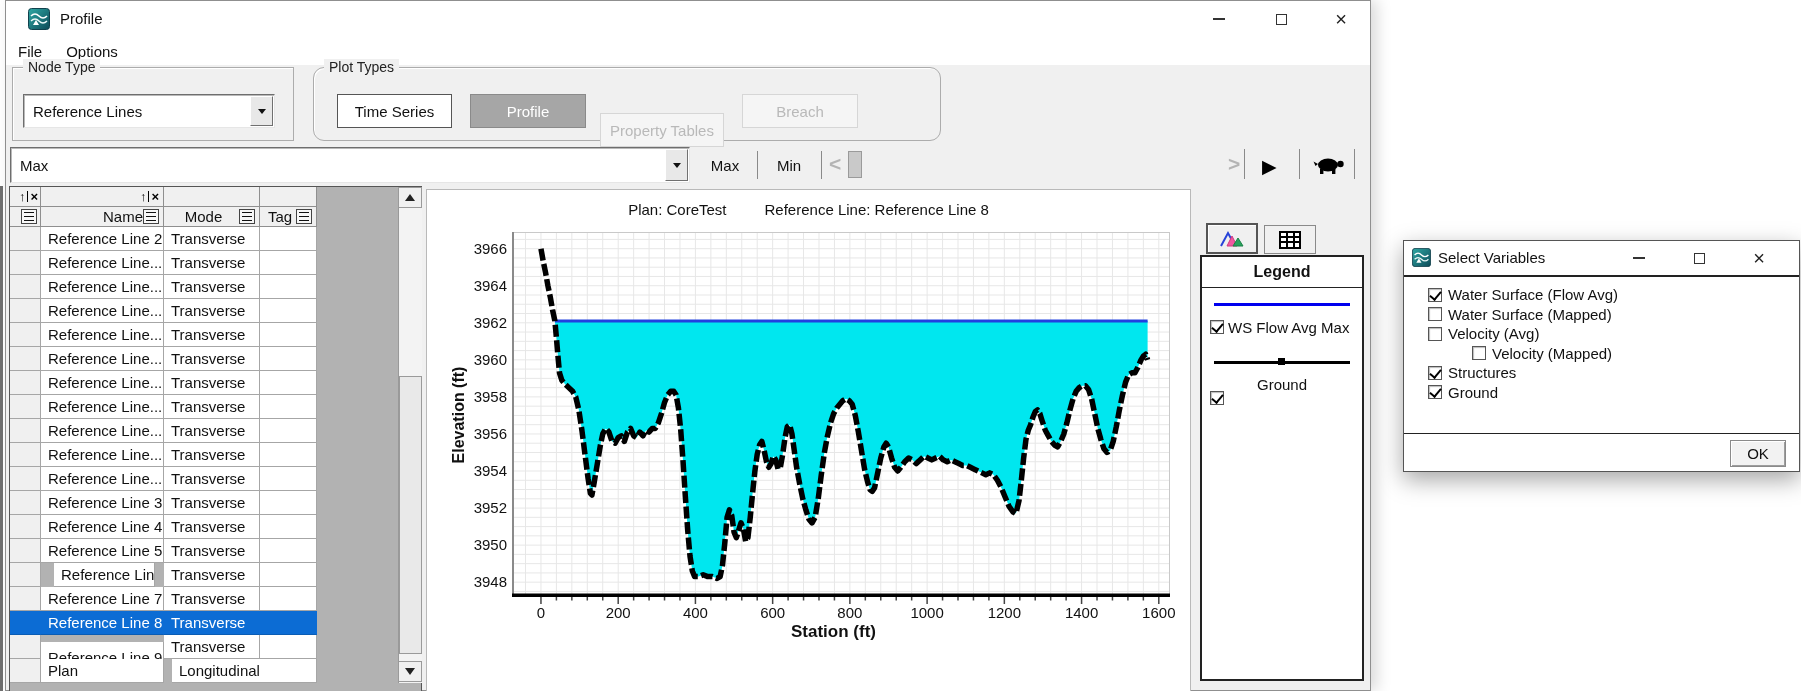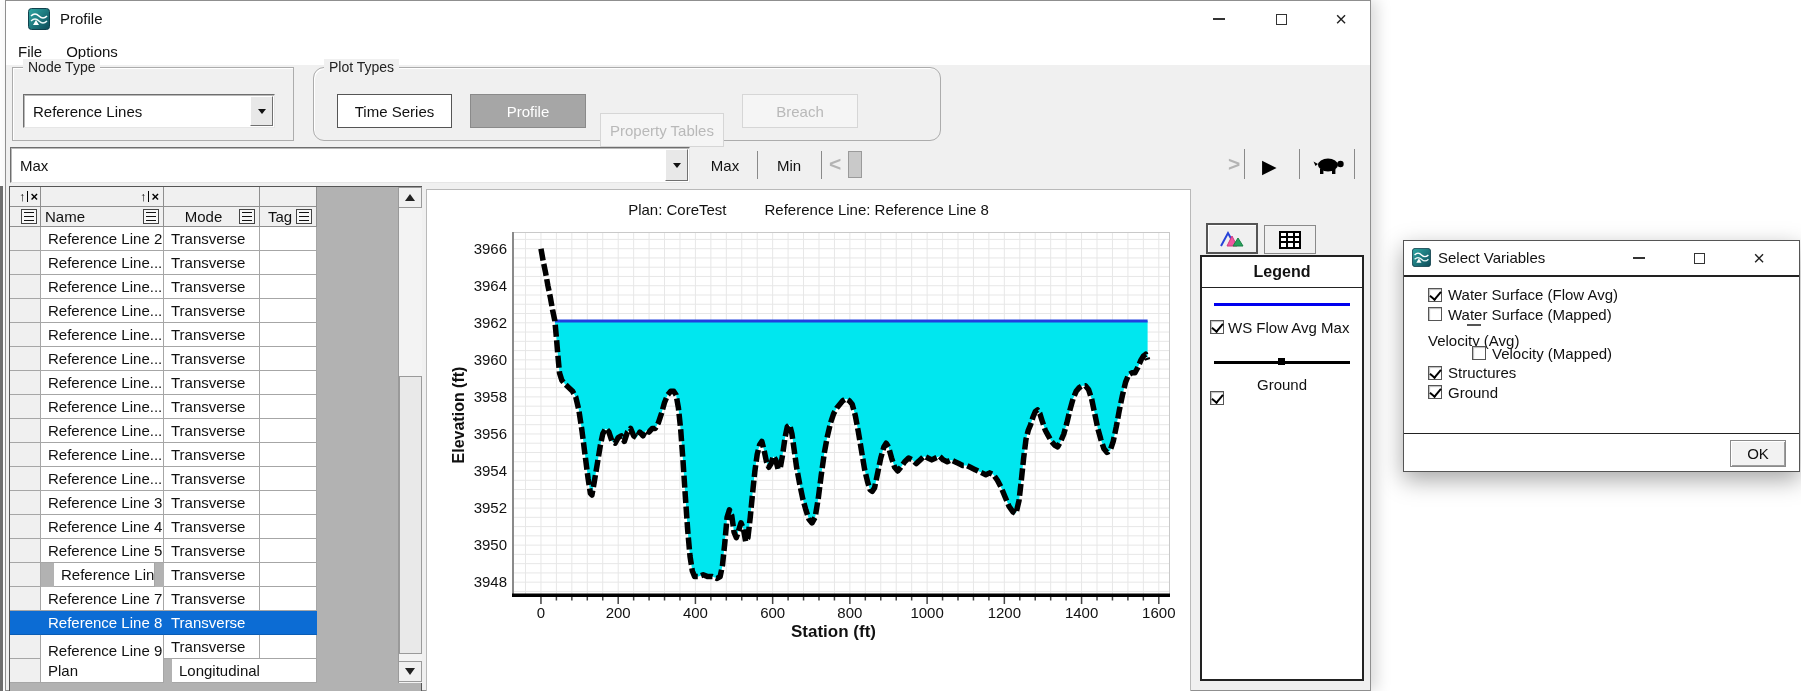--- a/index.html
+++ b/index.html
@@ -180,21 +180,21 @@
             <span>×</span>
           </span>
       </div>
       <div class="abs hdr-cell" style="left:154px;top:0;width:96px;height:20px;"></div>
       <div class="abs hdr-cell" style="left:250px;top:0;width:57px;height:20px;"></div>
 
       <div class="abs hdr-cell" style="left:0;top:20px;width:31px;height:20px;justify-content:flex-end;padding-right:3px;">
         <span class="sort-icon"></span>
       </div>
       <div class="abs hdr-cell" style="left:31px;top:20px;width:123px;height:20px;padding:0 4px;justify-content:space-between;box-sizing:border-box;">
-        <span style="flex:1;text-align:left;">Name</span>
+        <span style="flex:1;text-align:right;">Name</span>
         <span class="sort-icon"></span>
       </div>
       <div class="abs hdr-cell" style="left:154px;top:20px;width:96px;height:20px;padding:0 4px;justify-content:space-between;box-sizing:border-box;">
         <span style="flex:1;text-align:center;">Mode</span>
         <span class="sort-icon"></span>
       </div>
       <div class="abs hdr-cell" style="left:250px;top:20px;width:57px;height:20px;padding:0 4px;justify-content:space-between;box-sizing:border-box;">
         <span style="flex:1;text-align:center;">Tag</span>
         <span class="sort-icon"></span>
       </div>
@@ -297,21 +297,21 @@
             <div class="cell" style="position: absolute; left: 250px; top: 0px; width: 57px; height: 24px;"></div>
           </div>
           <div class="row-selected" style="position: absolute; left: 0px; top: 424px; width: 307px; height: 24px;">
             <div class="cell rowhdr" style="position: absolute; left: 0px; top: 0px; width: 31px; height: 24px;"></div>
             <div class="cell" style="position: absolute; left: 31px; top: 0px; width: 123px; height: 24px;">Reference Line 8</div>
             <div class="cell" style="position: absolute; left: 154px; top: 0px; width: 96px; height: 24px;">Transverse</div>
             <div class="cell" style="position: absolute; left: 250px; top: 0px; width: 57px; height: 24px;"></div>
           </div>
           <div style="position: absolute; left: 0px; top: 448px; width: 307px; height: 24px;">
             <div class="cell rowhdr" style="position: absolute; left: 0px; top: 0px; width: 31px; height: 24px;"></div>
-            <div class="cell" style="position: absolute; left: 31px; top: 0px; width: 123px; height: 32px;">Reference Line 9</div>
+            <div class="cell" style="position: absolute; left: 31px; top: 7px; width: 123px; height: 32px;">Reference Line 9</div>
             <div class="cell" style="position: absolute; left: 154px; top: 0px; width: 96px; height: 24px;">Transverse</div>
             <div class="cell" style="position: absolute; left: 250px; top: 0px; width: 57px; height: 24px;"></div>
           </div>
           <div style="position: absolute; left: 0px; top: 472px; width: 307px; height: 24px;">
             <div class="cell rowhdr" style="position: absolute; left: 0px; top: 0px; width: 31px; height: 24px;"></div>
             <div class="cell" style="position: absolute; left: 31px; top: 0px; width: 123px; height: 24px;">Plan</div>
             <div class="cell" style="position: absolute; left: 162px; top: 0px; width: 96px; height: 24px;">Longitudinal</div>
             <div class="cell" style="position: absolute; left: 250px; top: 0px; width: 57px; height: 24px;"></div>
           </div>
         </div>
@@ -550,21 +550,21 @@
           <div class="opt-row" style="top: 8px;">
             <span class="cb">
               <span class="tick"></span>
             </span>
             <span class="opt-label">Water Surface (Flow Avg)</span>
           </div>
           <div class="opt-row" style="top: 27.5px;">
             <span class="cb"></span>
             <span class="opt-label">Water Surface (Mapped)</span>
           </div>
-          <div class="opt-row" style="top: 47px; flex-direction: column;">
+          <div class="opt-row" style="top: 47px;">
             <span class="cb"></span>
             <span class="opt-label">Velocity (Avg)</span>
           </div>
           <div class="opt-row" style="top: 66.5px; margin-left: 44px;">
             <span class="cb"></span>
             <span class="opt-label">Velocity (Mapped)</span>
           </div>
           <div class="opt-row" style="top: 86px;">
             <span class="cb">
               <span class="tick"></span>

